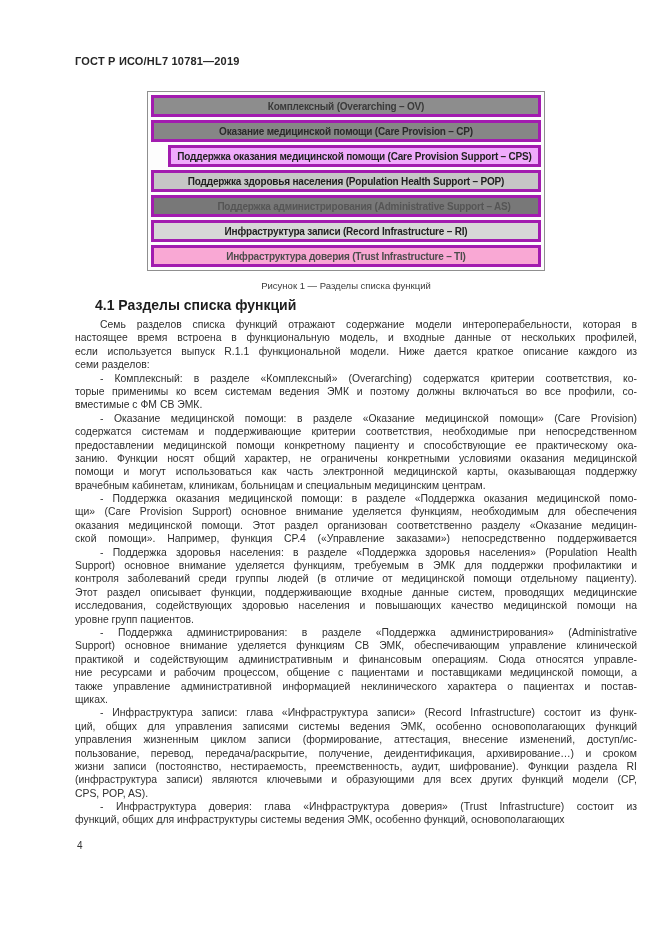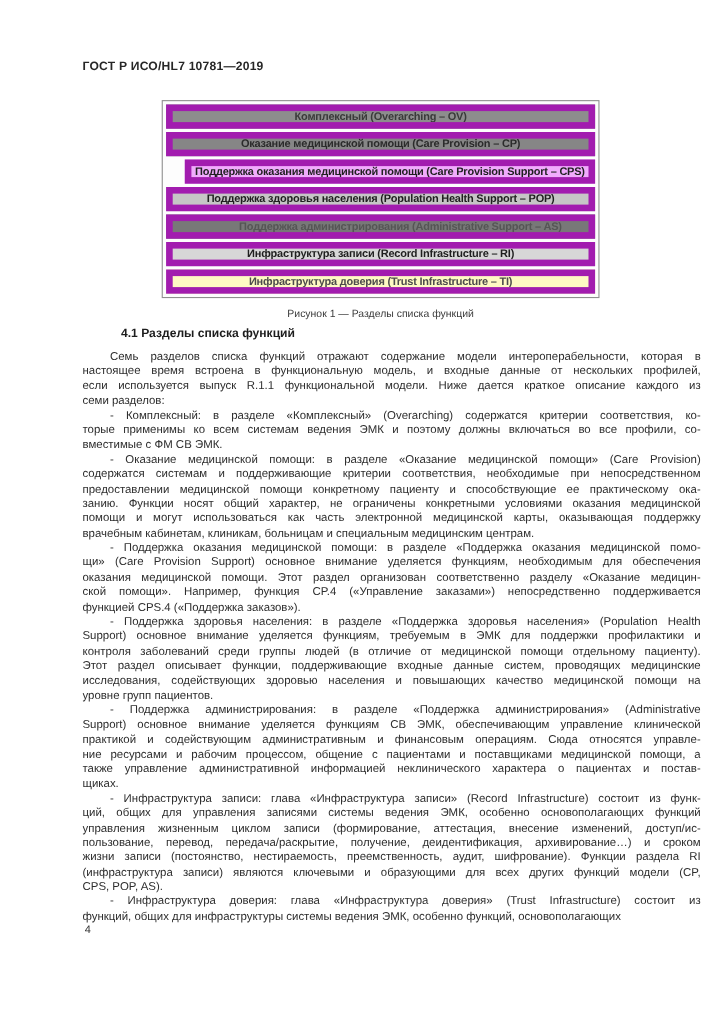--- a/index.html
+++ b/index.html
@@ -13,34 +13,34 @@
     position:absolute;left:75px;top:55px;
     font-size:11px;font-weight:bold;color:#262626;letter-spacing:.2px;
   }
 
   #figure{
     position:absolute;left:147px;top:91px;width:390px;height:172px;
     border:1px solid #8f8f8f;background:#fdfdfd;padding:3px;
     display:flex;flex-direction:column;gap:3px;
   }
   .bar{
-    flex:1;border:6px solid #a21caf;
+    flex:1;border:3px solid #a21caf;
     display:flex;align-items:center;justify-content:center;
     font-size:10px;font-weight:bold;letter-spacing:-.2px;
     white-space:nowrap;overflow:hidden;text-align:right;
   }
 
   #figure-caption{
     position:absolute;left:147px;top:280px;width:398px;
     text-align:center;font-size:9.5px;color:#3a3a3a;
   }
 
   #section-heading{
-    position:absolute;left:110px;top:297px;
-    font-size:11px;font-weight:bold;color:#1d1d1d;
+    position:absolute;left:95px;top:297px;
+    font-size:14px;font-weight:bold;color:#1d1d1d;
   }
 
   #body-text{
     position:absolute;left:75px;top:318px;width:562px;
     font-size:10.4px;line-height:13.4px;color:#2e2e2e;
   }
   .pline{
     height:13.4px;overflow:hidden;
     text-align:justify;text-align-last:justify;
   }
@@ -59,21 +59,21 @@
 
   <div id="doc-header">ГОСТ Р ИСО/HL7 10781—2019</div>
 
   <div id="figure">
       <div class="bar" style="background: rgb(141, 141, 141); color: rgb(58, 58, 58);">Комплексный (Overarching – OV)</div>
       <div class="bar" style="background: rgb(134, 134, 134); color: rgb(43, 43, 43);">Оказание медицинской помощи (Care Provision – CP)</div>
       <div class="bar" style="background: #f0abfc; color: rgb(31, 31, 31); margin-left: 17px;">Поддержка оказания медицинской помощи (Care Provision Support – CPS)</div>
       <div class="bar" style="background: rgb(198, 198, 198); color: rgb(31, 31, 31);">Поддержка здоровья населения (Population Health Support – POP)</div>
       <div class="bar" style="background: rgb(120, 120, 120); color: rgb(85, 85, 85); padding-left: 36px;">Поддержка администрирования (Administrative Support – AS)</div>
       <div class="bar" style="background: rgb(215, 215, 215); color: rgb(31, 31, 31);">Инфраструктура записи (Record Infrastructure – RI)</div>
-      <div class="bar" style="background: #fef9c3; color: rgb(76, 76, 76);">Инфраструктура доверия (Trust Infrastructure – TI)</div>
+      <div class="bar" style="background: #f9a8d4; color: rgb(76, 76, 76);">Инфраструктура доверия (Trust Infrastructure – TI)</div>
     </div>
 
   <div id="figure-caption">Рисунок 1 — Разделы списка функций</div>
 
   <div id="section-heading">4.1 Разделы списка функций</div>
 
   <div id="body-text">
     <div class="para">
         <div class="pline first">Семь разделов списка функций отражают содержание модели интероперабельности, которая в</div>
         <div class="pline">настоящее время встроена в функциональную модель, и входные данные от нескольких профилей,</div>
@@ -91,21 +91,20 @@
         <div class="pline">предоставлении медицинской помощи конкретному пациенту и способствующие ее практическому ока-</div>
         <div class="pline">занию. Функции носят общий характер, не ограничены конкретными условиями оказания медицинской</div>
         <div class="pline">помощи и могут использоваться как часть электронной медицинской карты, оказывающая поддержку</div>
         <div class="pline last">врачебным кабинетам, клиникам, больницам и специальным медицинским центрам.</div>
       </div>
     <div class="para">
         <div class="pline first">- Поддержка оказания медицинской помощи: в разделе «Поддержка оказания медицинской помо-</div>
         <div class="pline">щи» (Care Provision Support) основное внимание уделяется функциям, необходимым для обеспечения</div>
         <div class="pline">оказания медицинской помощи. Этот раздел организован соответственно разделу «Оказание медицин-</div>
         <div class="pline">ской помощи». Например, функция CP.4 («Управление заказами») непосредственно поддерживается</div>
-        <div class="pline last">функцией CPS.4 («Поддержка заказов»).</div>
       </div>
     <div class="para">
         <div class="pline first">- Поддержка здоровья населения: в разделе «Поддержка здоровья населения» (Population Health</div>
         <div class="pline">Support) основное внимание уделяется функциям, требуемым в ЭМК для поддержки профилактики и</div>
         <div class="pline">контроля заболеваний среди группы людей (в отличие от медицинской помощи отдельному пациенту).</div>
         <div class="pline">Этот раздел описывает функции, поддерживающие входные данные систем, проводящих медицинские</div>
         <div class="pline">исследования, содействующих здоровью населения и повышающих качество медицинской помощи на</div>
         <div class="pline last">уровне групп пациентов.</div>
       </div>
     <div class="para">

